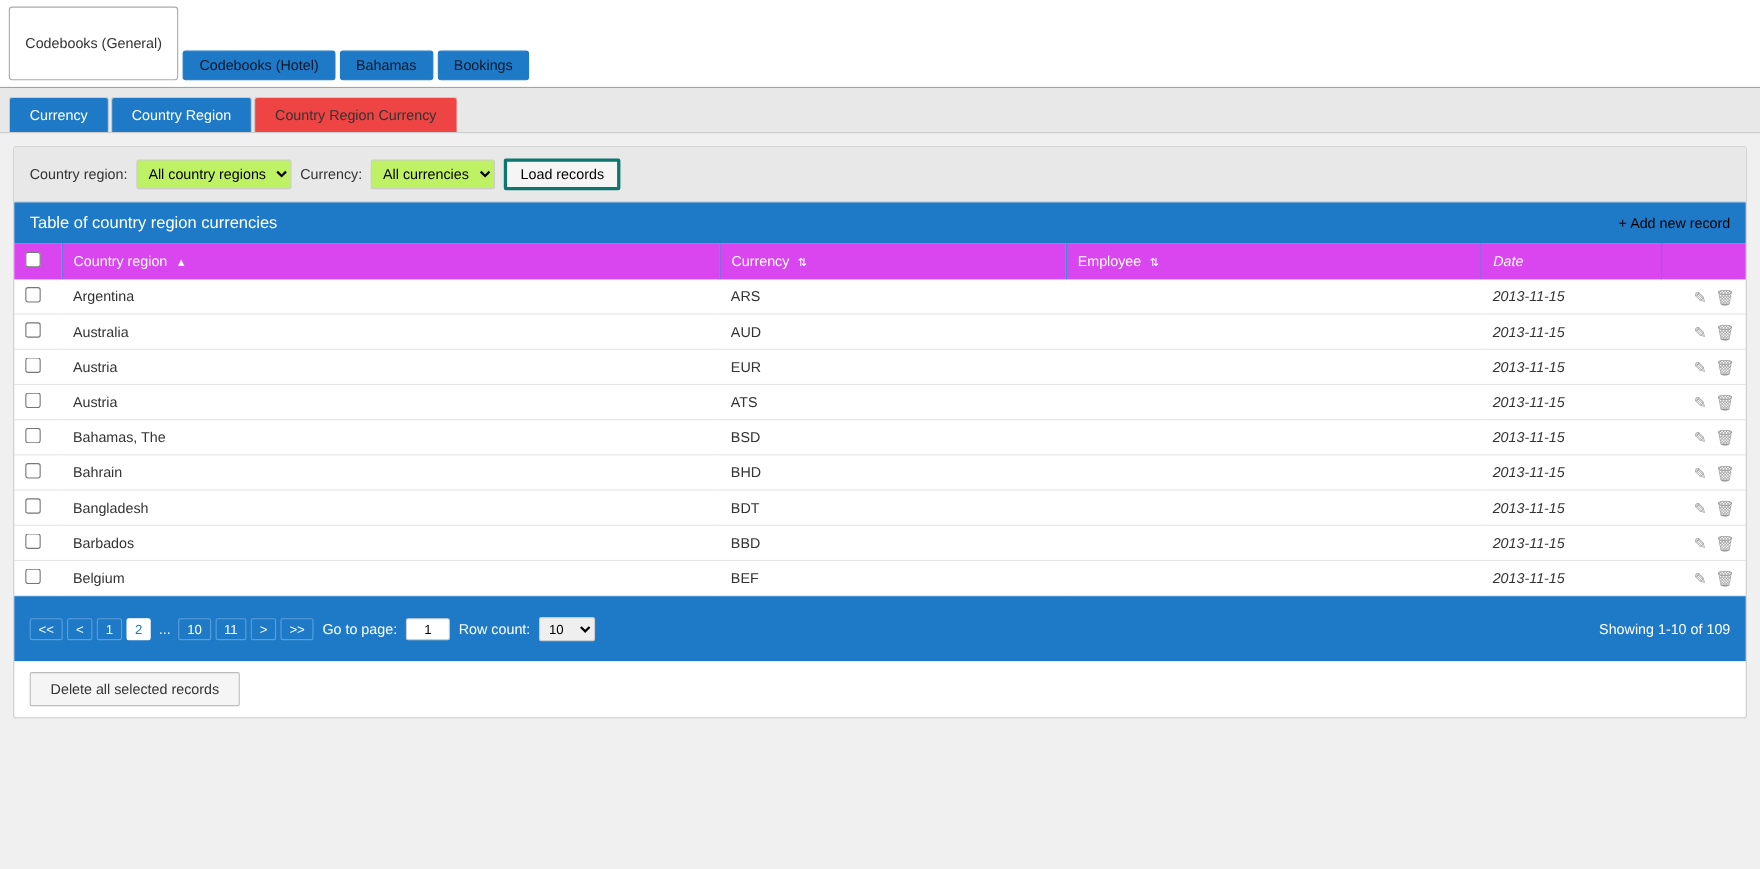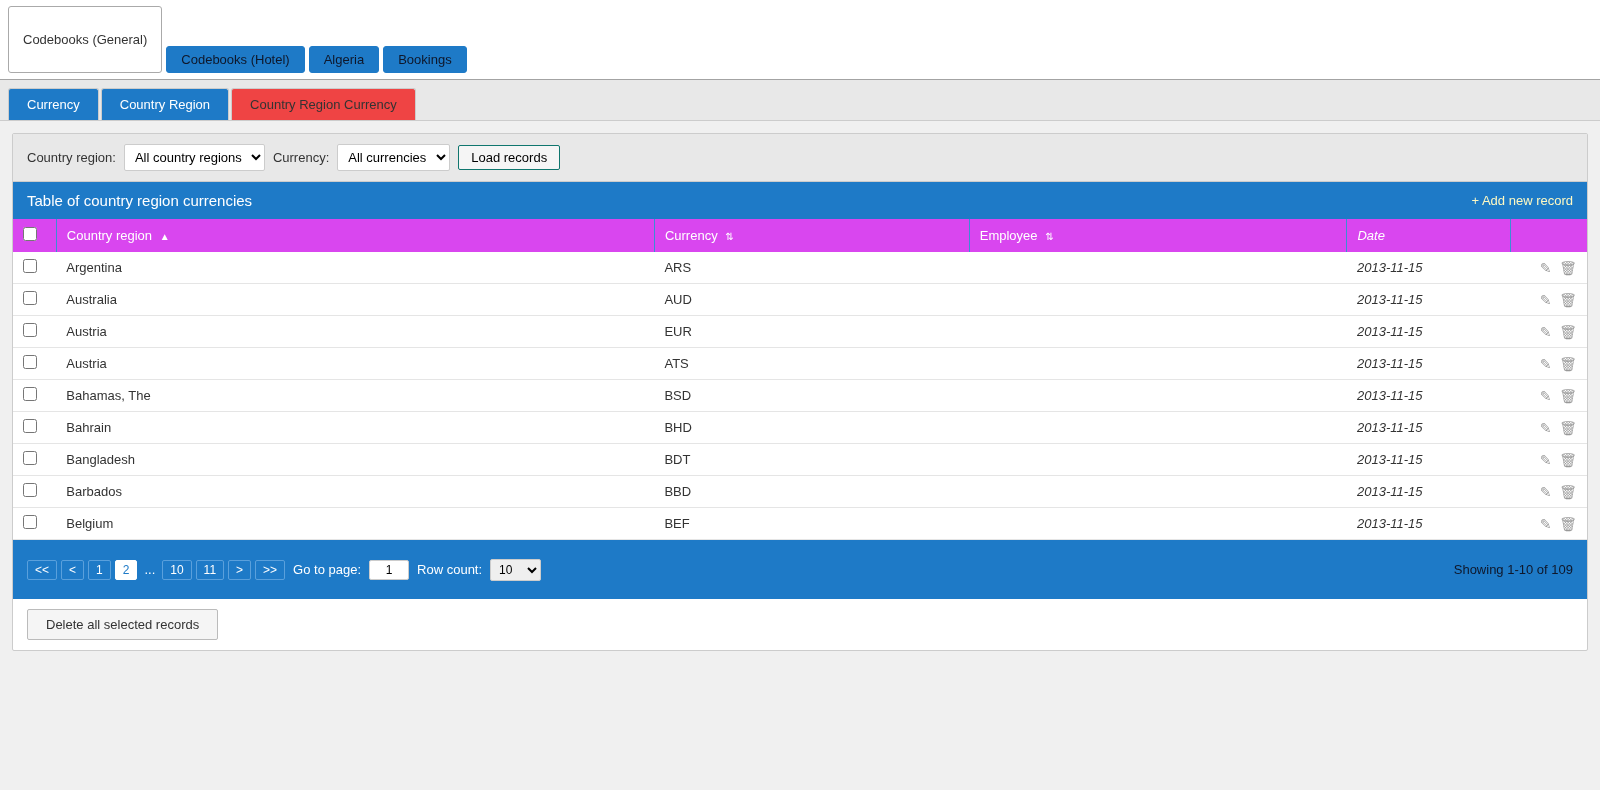--- a/index.html
+++ b/index.html
@@ -16,27 +16,27 @@
     .tab { padding: 8px 18px; font-size: 13px; cursor: pointer; border: 1px solid #ccc; border-bottom: none; border-radius: 3px 3px 0 0; background: #1e7ac7; color: #fff; }
     .tab.active { background: #ef4444; color: #333; border-color: #ccc; }
 
     
     .main-content { padding: 12px; }
     .card { background: #fff; border: 1px solid #ccc; border-radius: 2px; padding: 0; }
 
     
     .filter-bar { background: #e8e8e8; padding: 10px 14px; border-bottom: 1px solid #ccc; display: flex; align-items: center; gap: 8px; }
     .filter-bar label { font-size: 13px; }
-    .filter-bar select { padding: 4px 6px; font-size: 13px; border: 1px solid #ccc; border-radius: 2px; background: #ffffff; }
-    .filter-bar button { padding: 4px 12px; font-size: 13px; border: 1px solid #0f766e; border-radius: 2px; background: #f5f5f5; cursor: pointer; }
+    .filter-bar select { padding: 4px 6px; font-size: 13px; border: 1px solid #ccc; border-radius: 2px; background: #bef264; }
+    .filter-bar button { padding: 4px 12px; font-size: 13px; border: 3px solid #0f766e; border-radius: 2px; background: #f5f5f5; cursor: pointer; }
 
     
     .table-header { background: #1e7ac7; color: #fff; padding: 10px 14px; display: flex; align-items: center; justify-content: space-between; }
     .table-header-title { font-size: 15px; font-weight: normal; }
-    .add-new { font-size: 13px; color: #fef9c3; cursor: pointer; }
+    .add-new { font-size: 13px; color: #000000; cursor: pointer; }
 
     
     table { width: 100%; border-collapse: collapse; }
     thead tr { background: #d946ef; color: #fff; }
     thead th { padding: 8px 10px; text-align: left; font-weight: normal; font-size: 13px; border-right: 1px solid #3a8ed4; white-space: nowrap; }
     thead th:last-child { border-right: none; }
     tbody tr { border-bottom: 1px solid #e5e5e5; }
     tbody td { padding: 7px 10px; font-size: 13px; color: #333; }
     .col-check { width: 30px; }
     .col-country { width: 38%; }
@@ -56,32 +56,32 @@
 
     
     .pagination-bar { background: #1e7ac7; padding: 6px 14px; display: flex; align-items: center; gap: 4px; color: #fff; font-size: 13px; justify-content: space-between; }
     .pagination-left { display: flex; align-items: center; gap: 4px; }
     .page-btn { padding: 2px 7px; font-size: 12px; border: 1px solid #5aa0dc; border-radius: 2px; background: transparent; color: #fff; cursor: pointer; min-width: 22px; text-align: center; }
     .page-btn.active-page { background: #fff; color: #1e7ac7; border-color: #fff; }
     .page-ellipsis { color: #fff; padding: 0 3px; }
     .pagination-label { font-size: 13px; color: #fff; margin: 16px 4px; }
     .goto-input { width: 40px; padding: 2px 4px; font-size: 12px; border: 1px solid #ccc; border-radius: 2px; text-align: center; }
     .rowcount-select { padding: 2px 4px; font-size: 12px; border: 1px solid #ccc; border-radius: 2px; }
-    .showing-text { color: #0f172a; font-size: 13px; text-align: right; }
+    .showing-text { color: #ffffff; font-size: 13px; text-align: right; }
 
     
     .delete-btn { margin: 10px 14px; padding: 7px 18px; font-size: 13px; background: #f5f5f5; border: 1px solid #bbb; border-radius: 2px; cursor: pointer; color: #333; }
   </style>
 </head>
 <body>
 
 <div class="top-nav">
   <button class="top-nav-item active">Codebooks (General)</button>
   <button class="top-nav-item blue">Codebooks (Hotel)</button>
-  <button class="top-nav-item blue">Algeria</button>
+  <button class="top-nav-item blue">Bahamas</button>
   <button class="top-nav-item blue">Bookings</button>
 </div>
 
 <div class="tab-bar">
   <div class="tab">Currency</div>
   <div class="tab">Country Region</div>
   <div class="tab active">Country Region Currency</div>
 </div>
 
 <div class="main-content">

